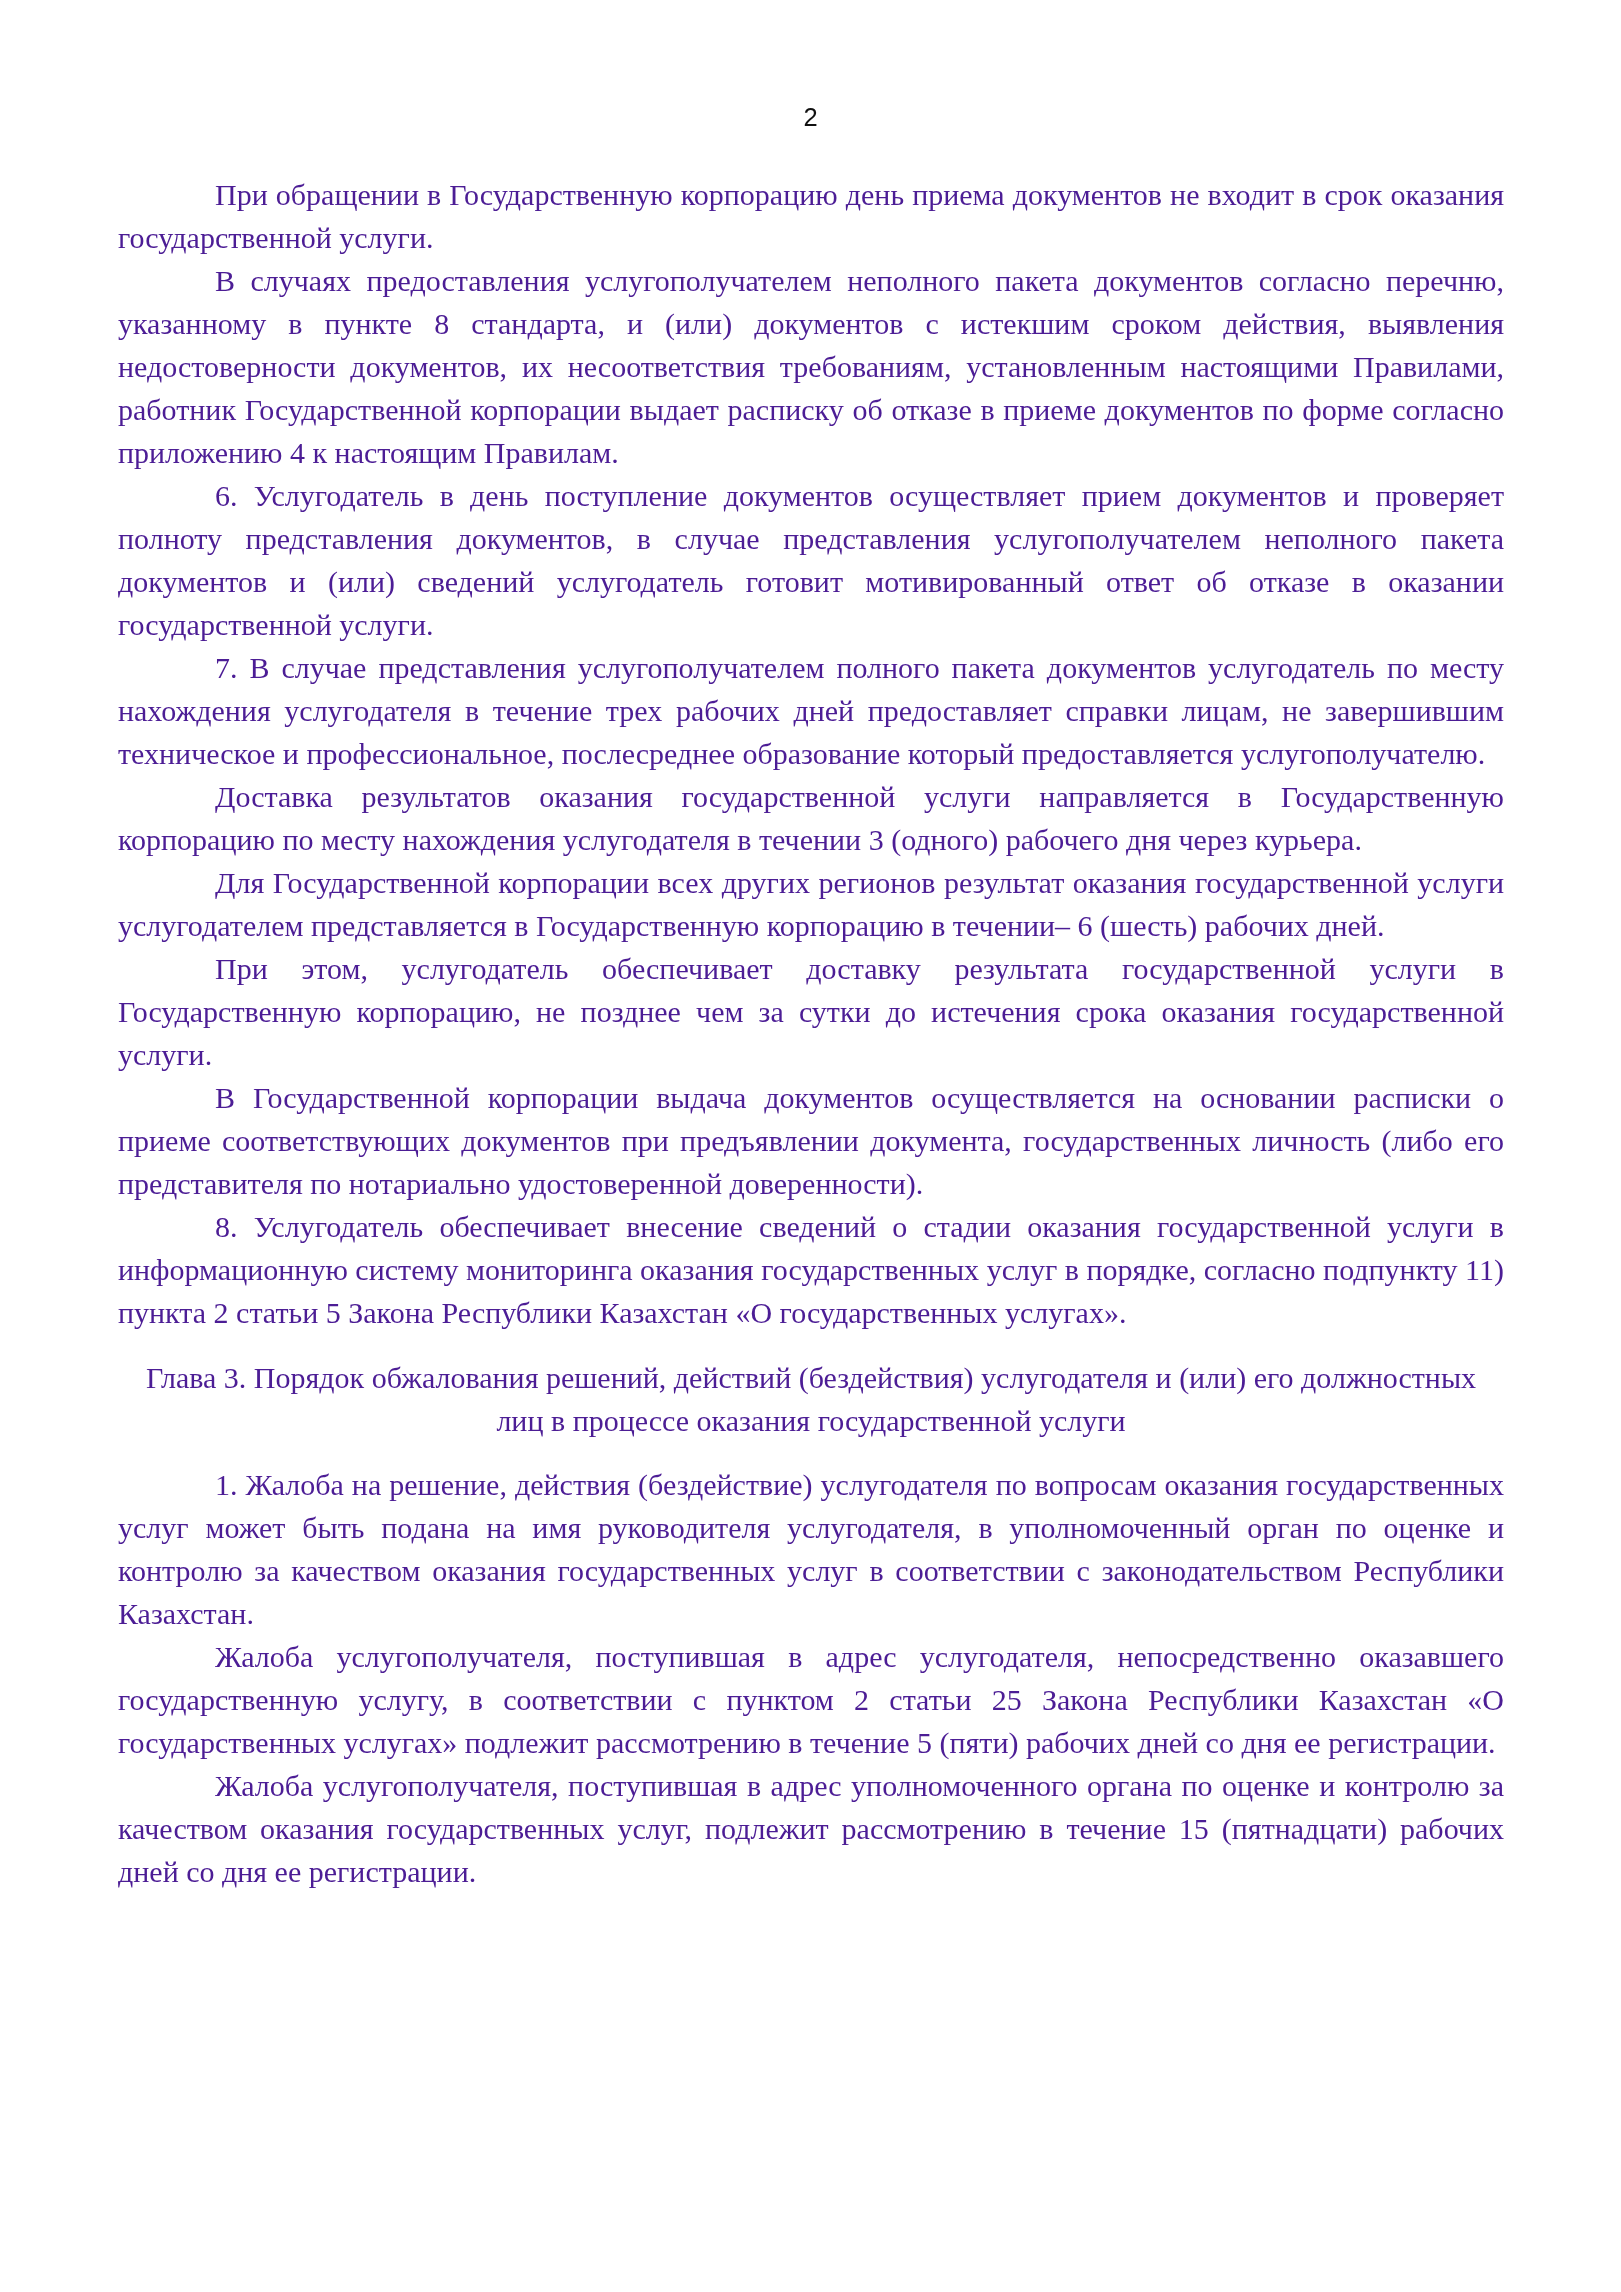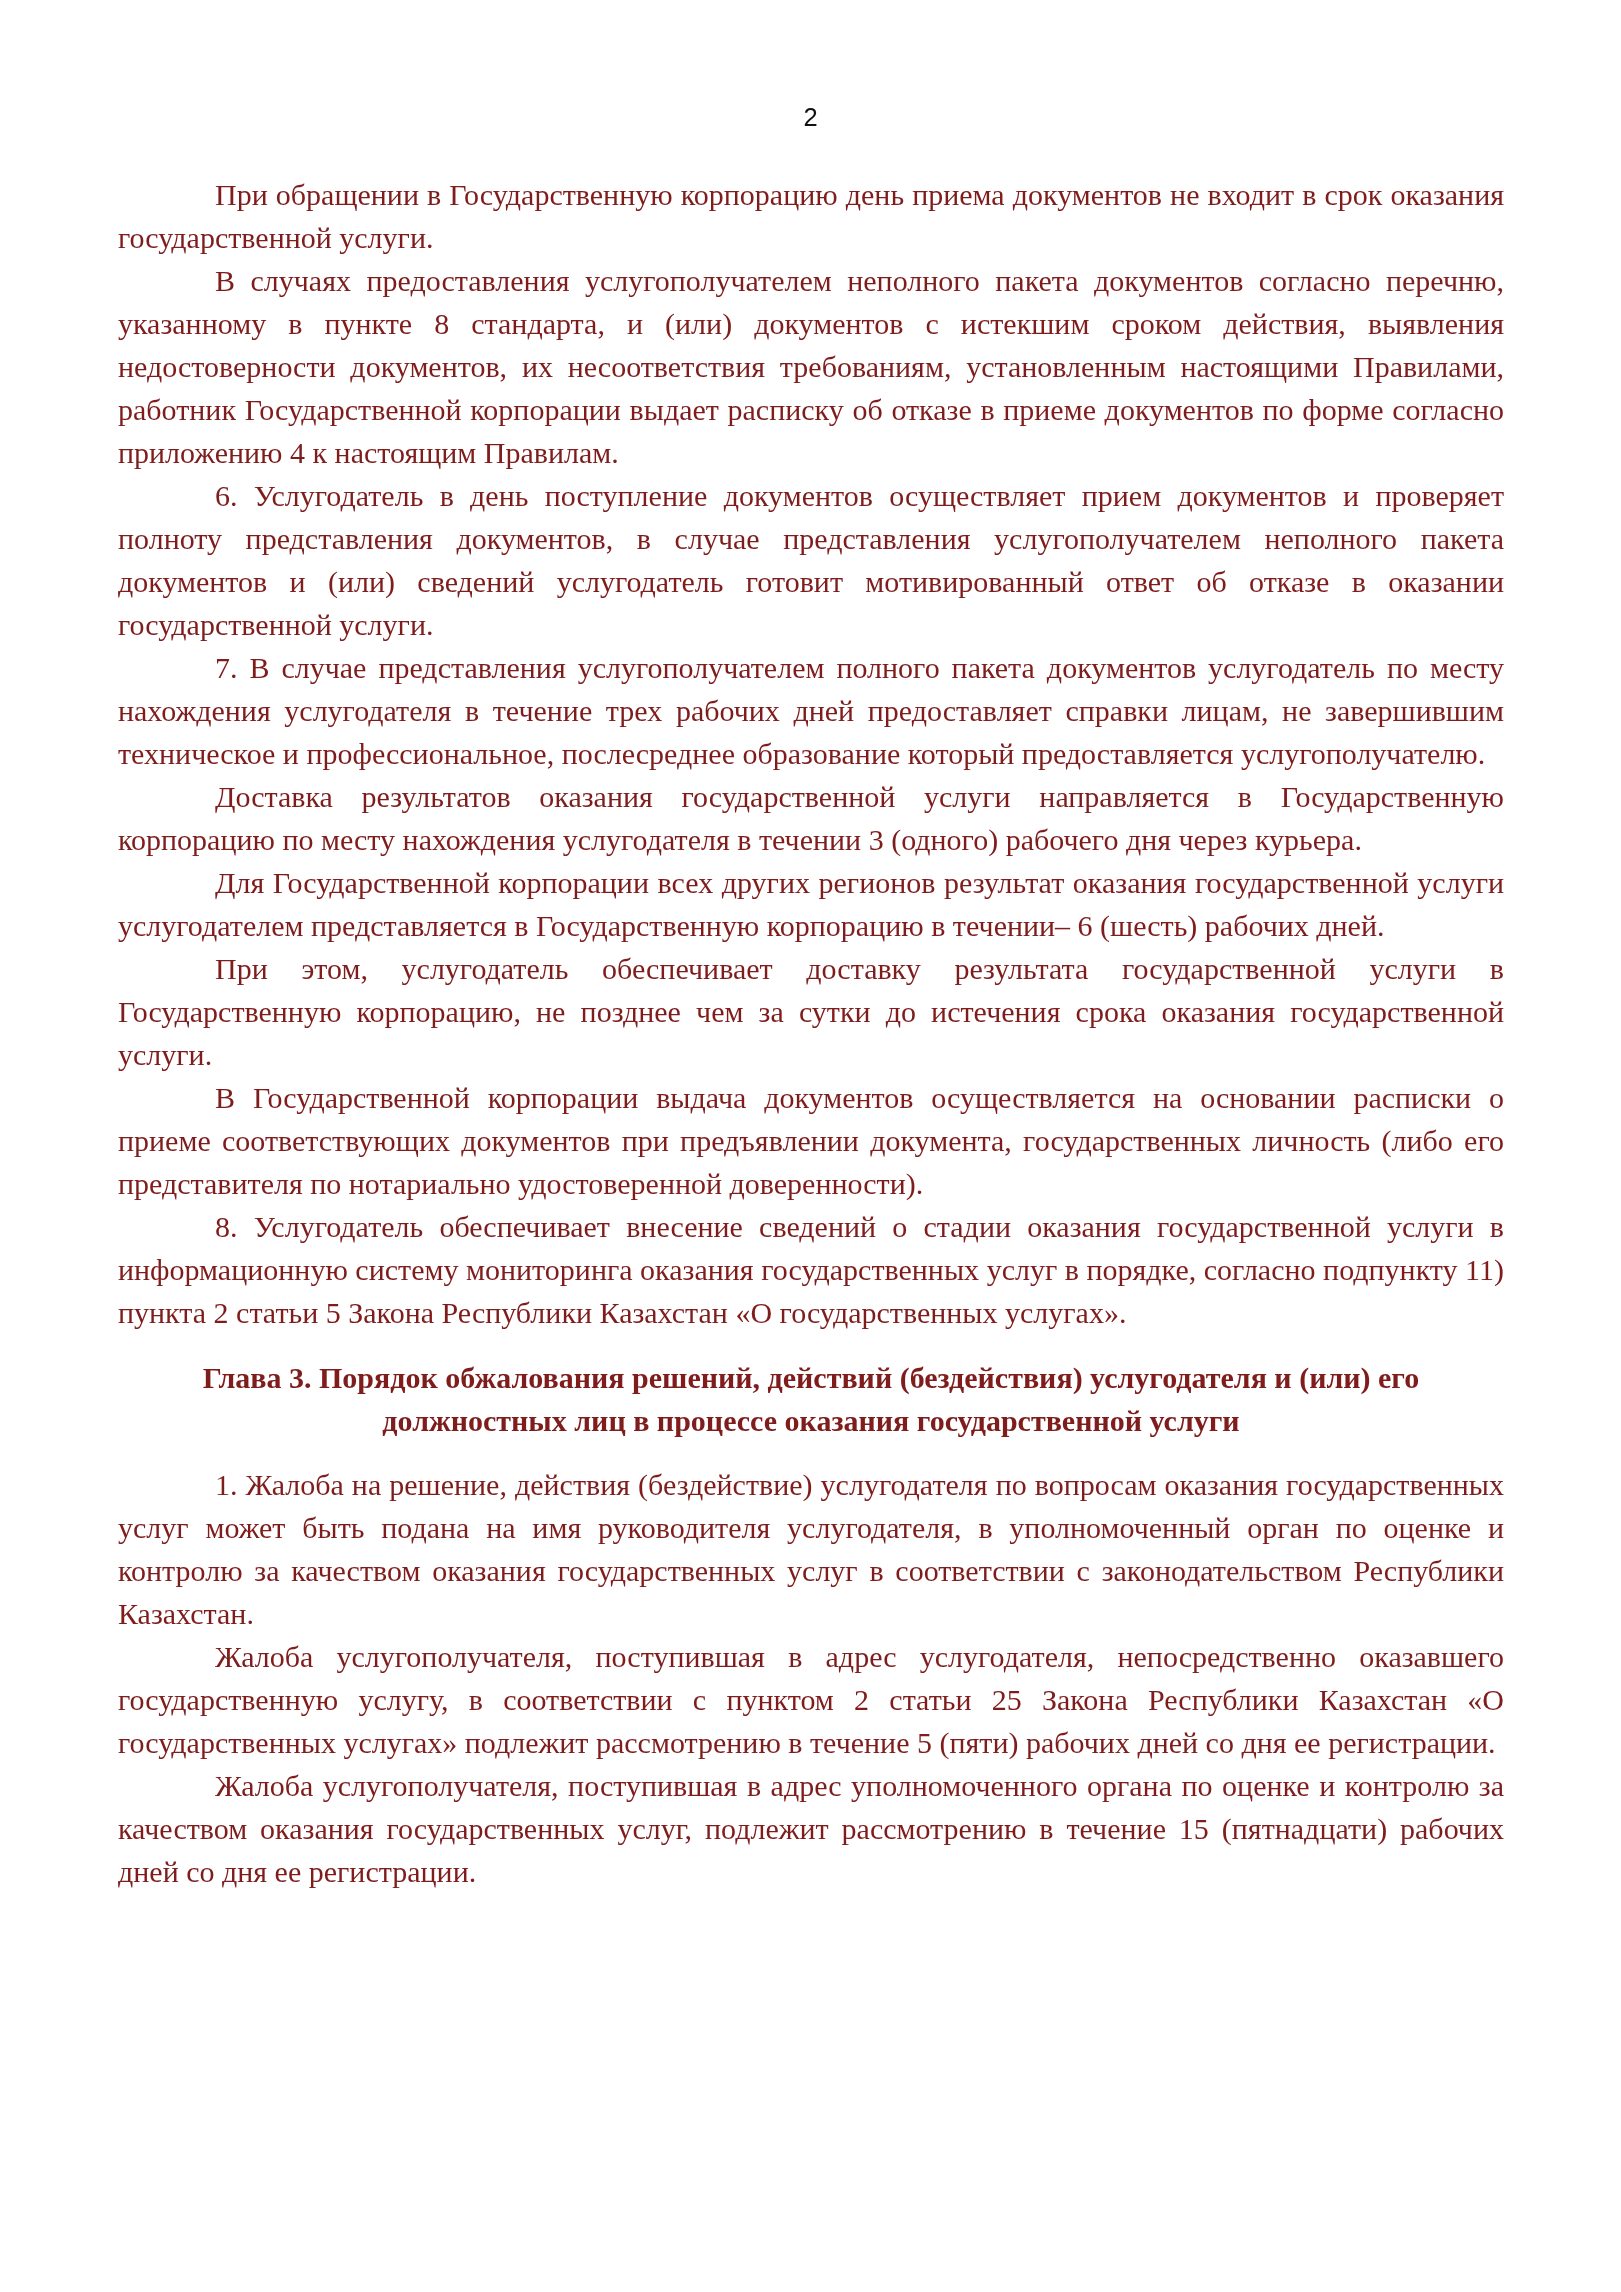--- a/index.html
+++ b/index.html
@@ -10,29 +10,29 @@
   }
   .page-number {
     position: absolute; left: 0; width: 1621px; top: 98px;
     text-align: center;
     font-family: "Liberation Sans", sans-serif; font-size: 25.5px; line-height: 39px;
     color: #111111;
   }
   .body-text {
     position: absolute; left: 118px; width: 1386px; top: 173px;
     font-family: "Liberation Serif", serif; font-size: 30px; line-height: 43px;
-    color: #7f1d1d;
+    color: #4c1d95;
   }
   .para {
     margin: 0; text-align: justify; text-indent: 97px;
     hyphens: none;
   }
   .chapter-heading {
     margin: 21.6px 0 21.6px 0;
-    text-align: center; font-weight: bold;
+    text-align: center; font-weight: normal;
     font-size: 30px; line-height: 43px;
     padding: 0 19.6px;
   }
 </style>
 </head>
 <body>
 
 <div class="page">
   <div class="page-number">2</div>
 

